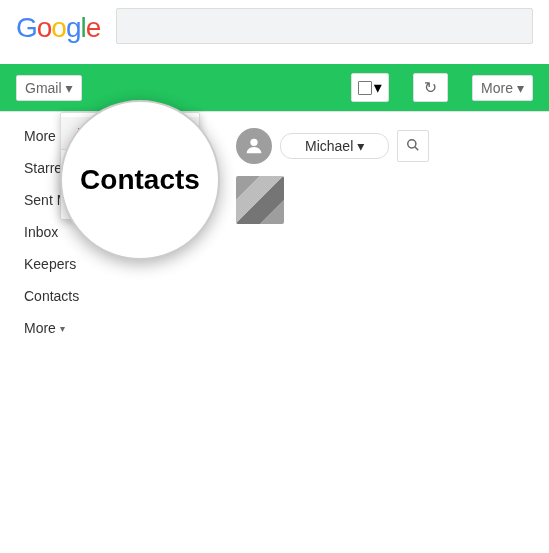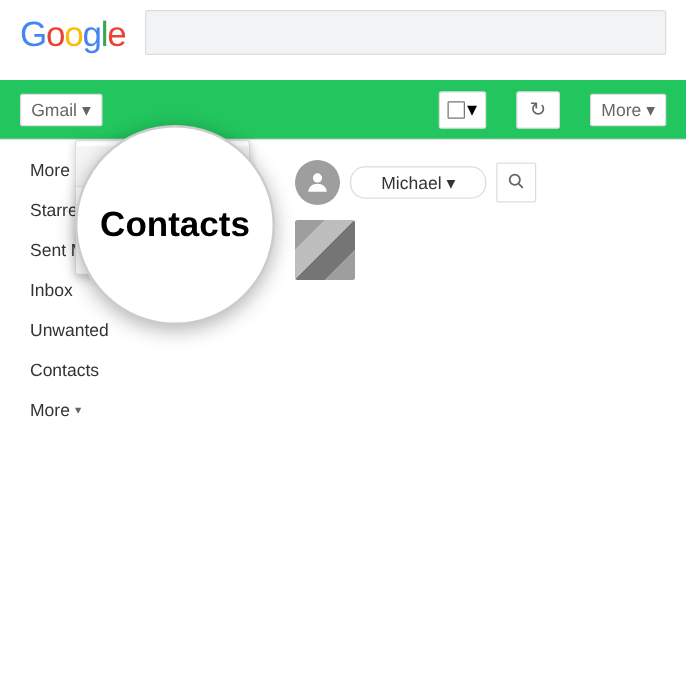--- a/index.html
+++ b/index.html
@@ -317,21 +317,21 @@
       <div class="sidebar-item">
         <span>Starred</span>
       </div>
       <div class="sidebar-item">
         <span>Sent Mail</span>
       </div>
       <div class="sidebar-item">
         <span>Inbox</span>
       </div>
       <div class="sidebar-item">
-        <span>Unwanted</span>
+        <span>Keepers</span>
       </div>
       <div class="sidebar-item">
         <span>Contacts</span>
       </div>
       <div class="sidebar-item">
         <span class="more-item">
           <span>More</span>
           <span class="caret">▾</span>
         </span>
       </div>

